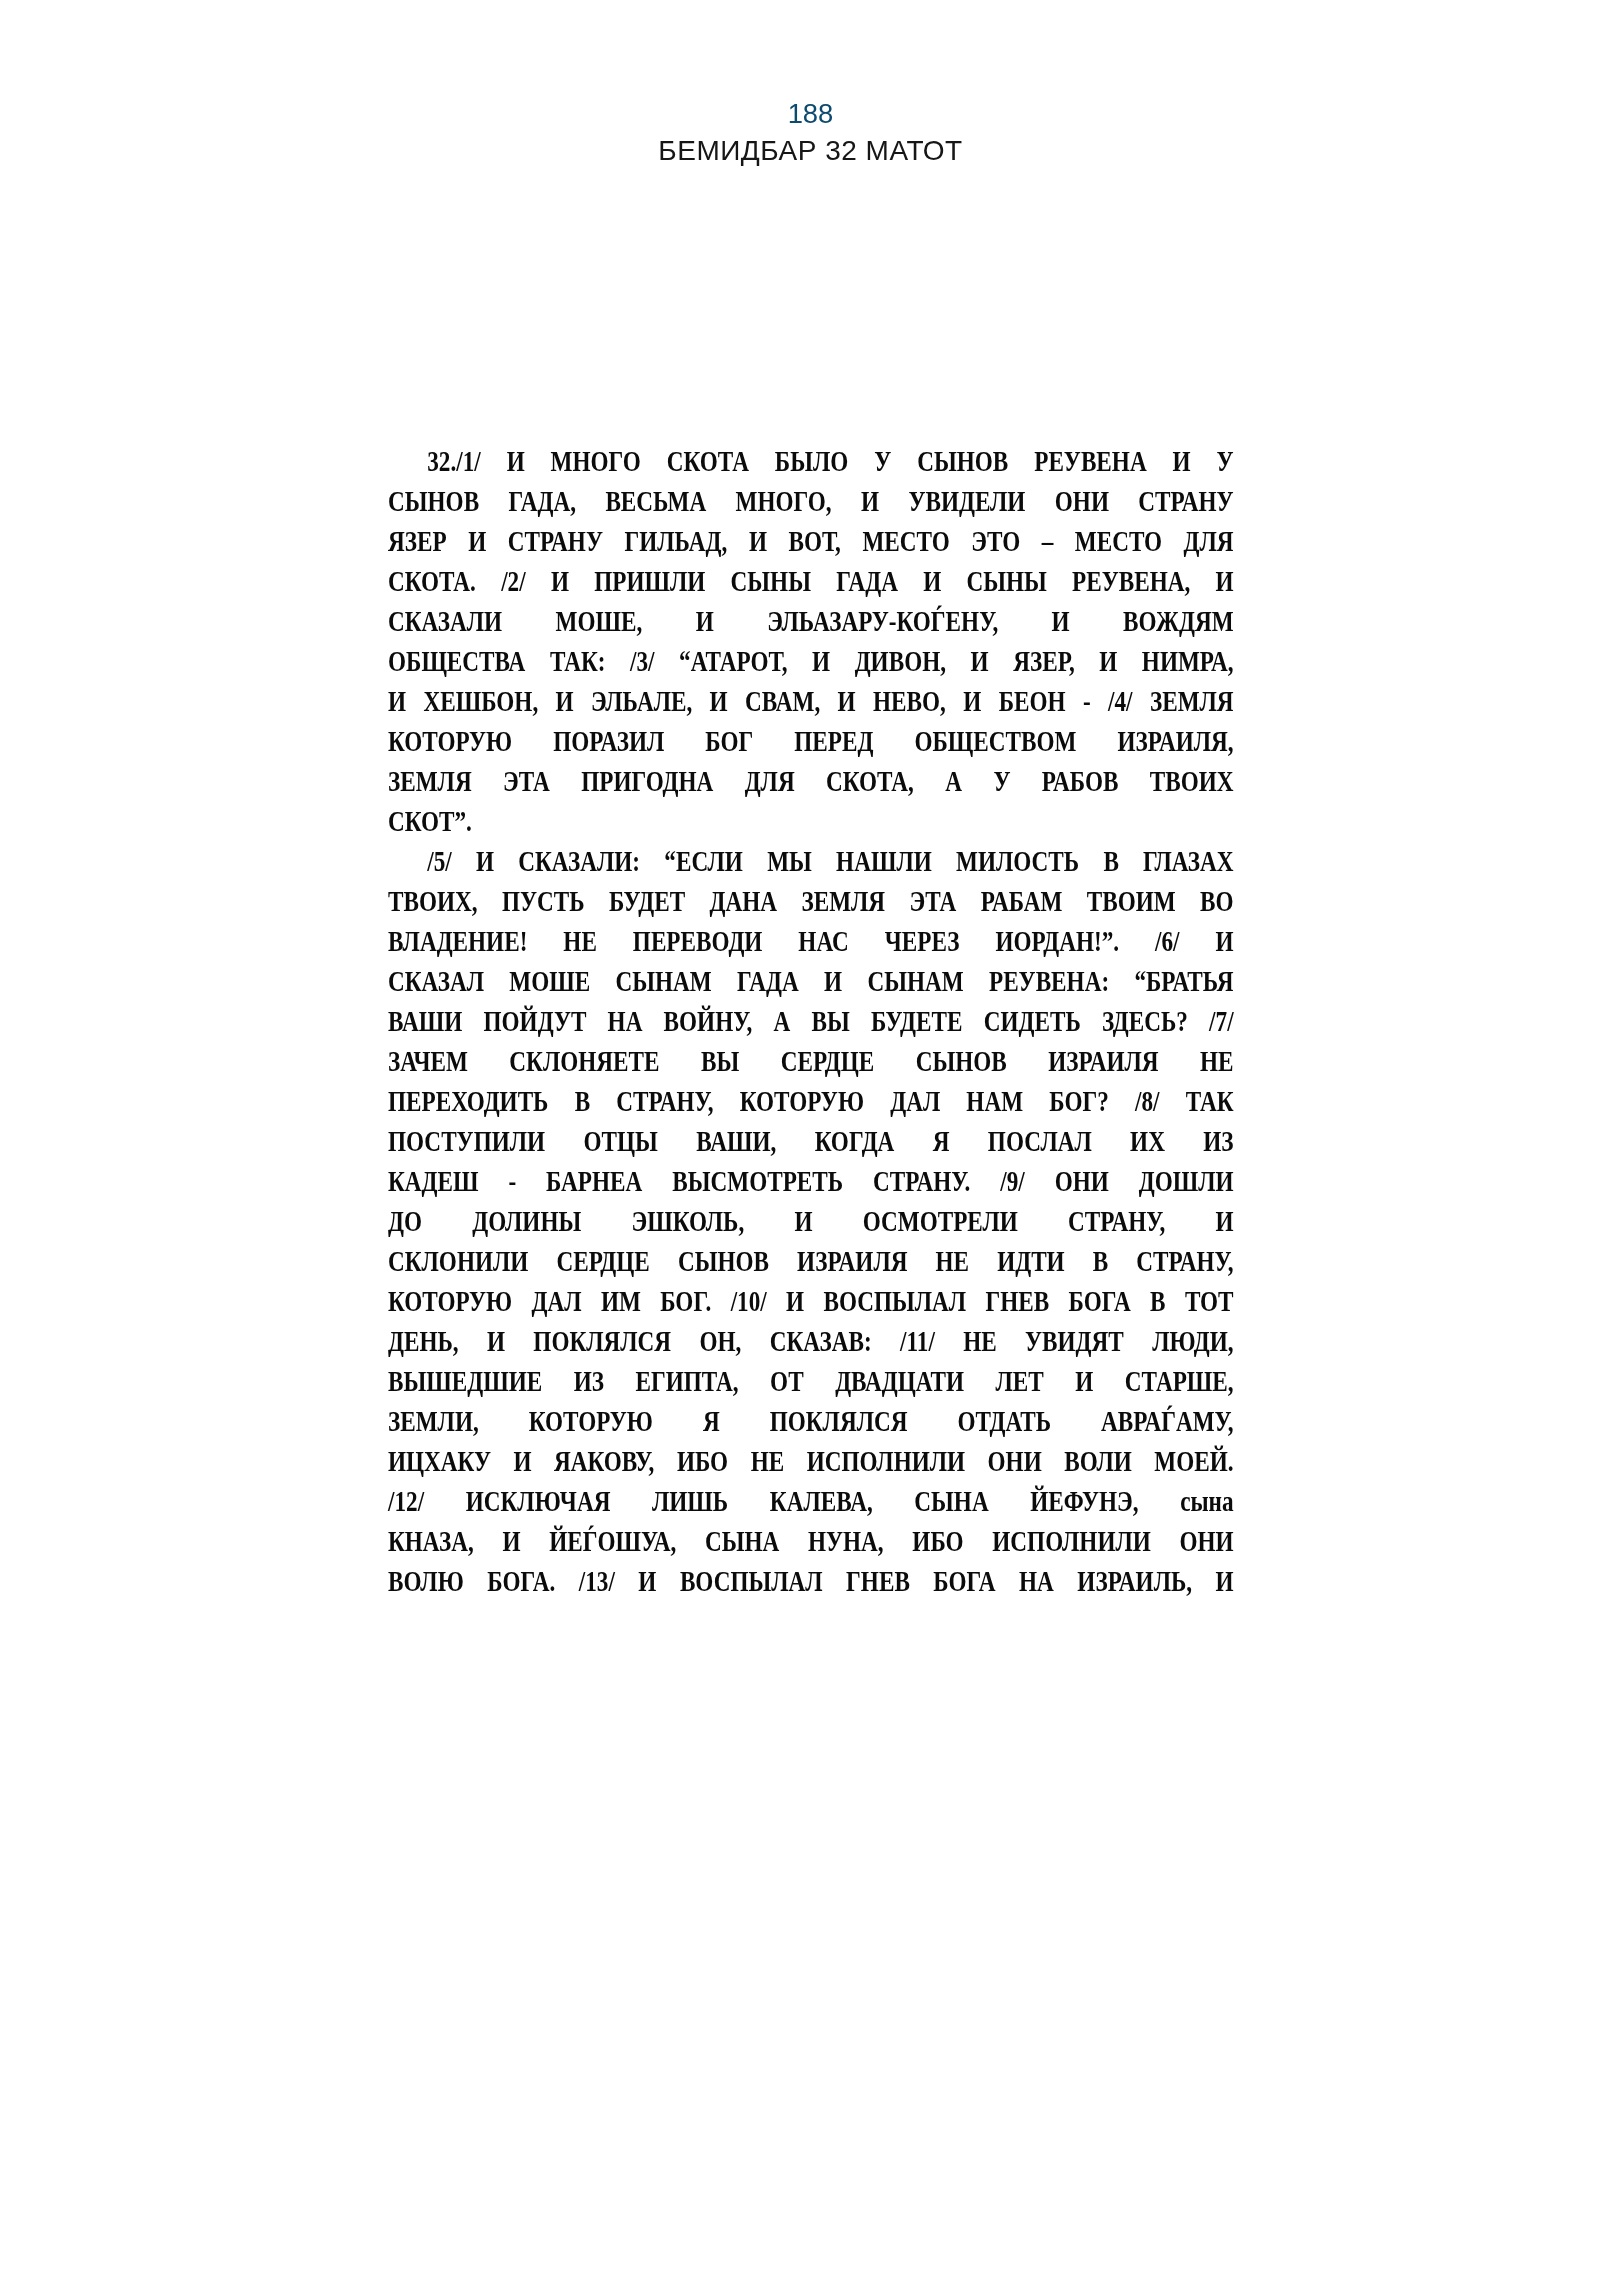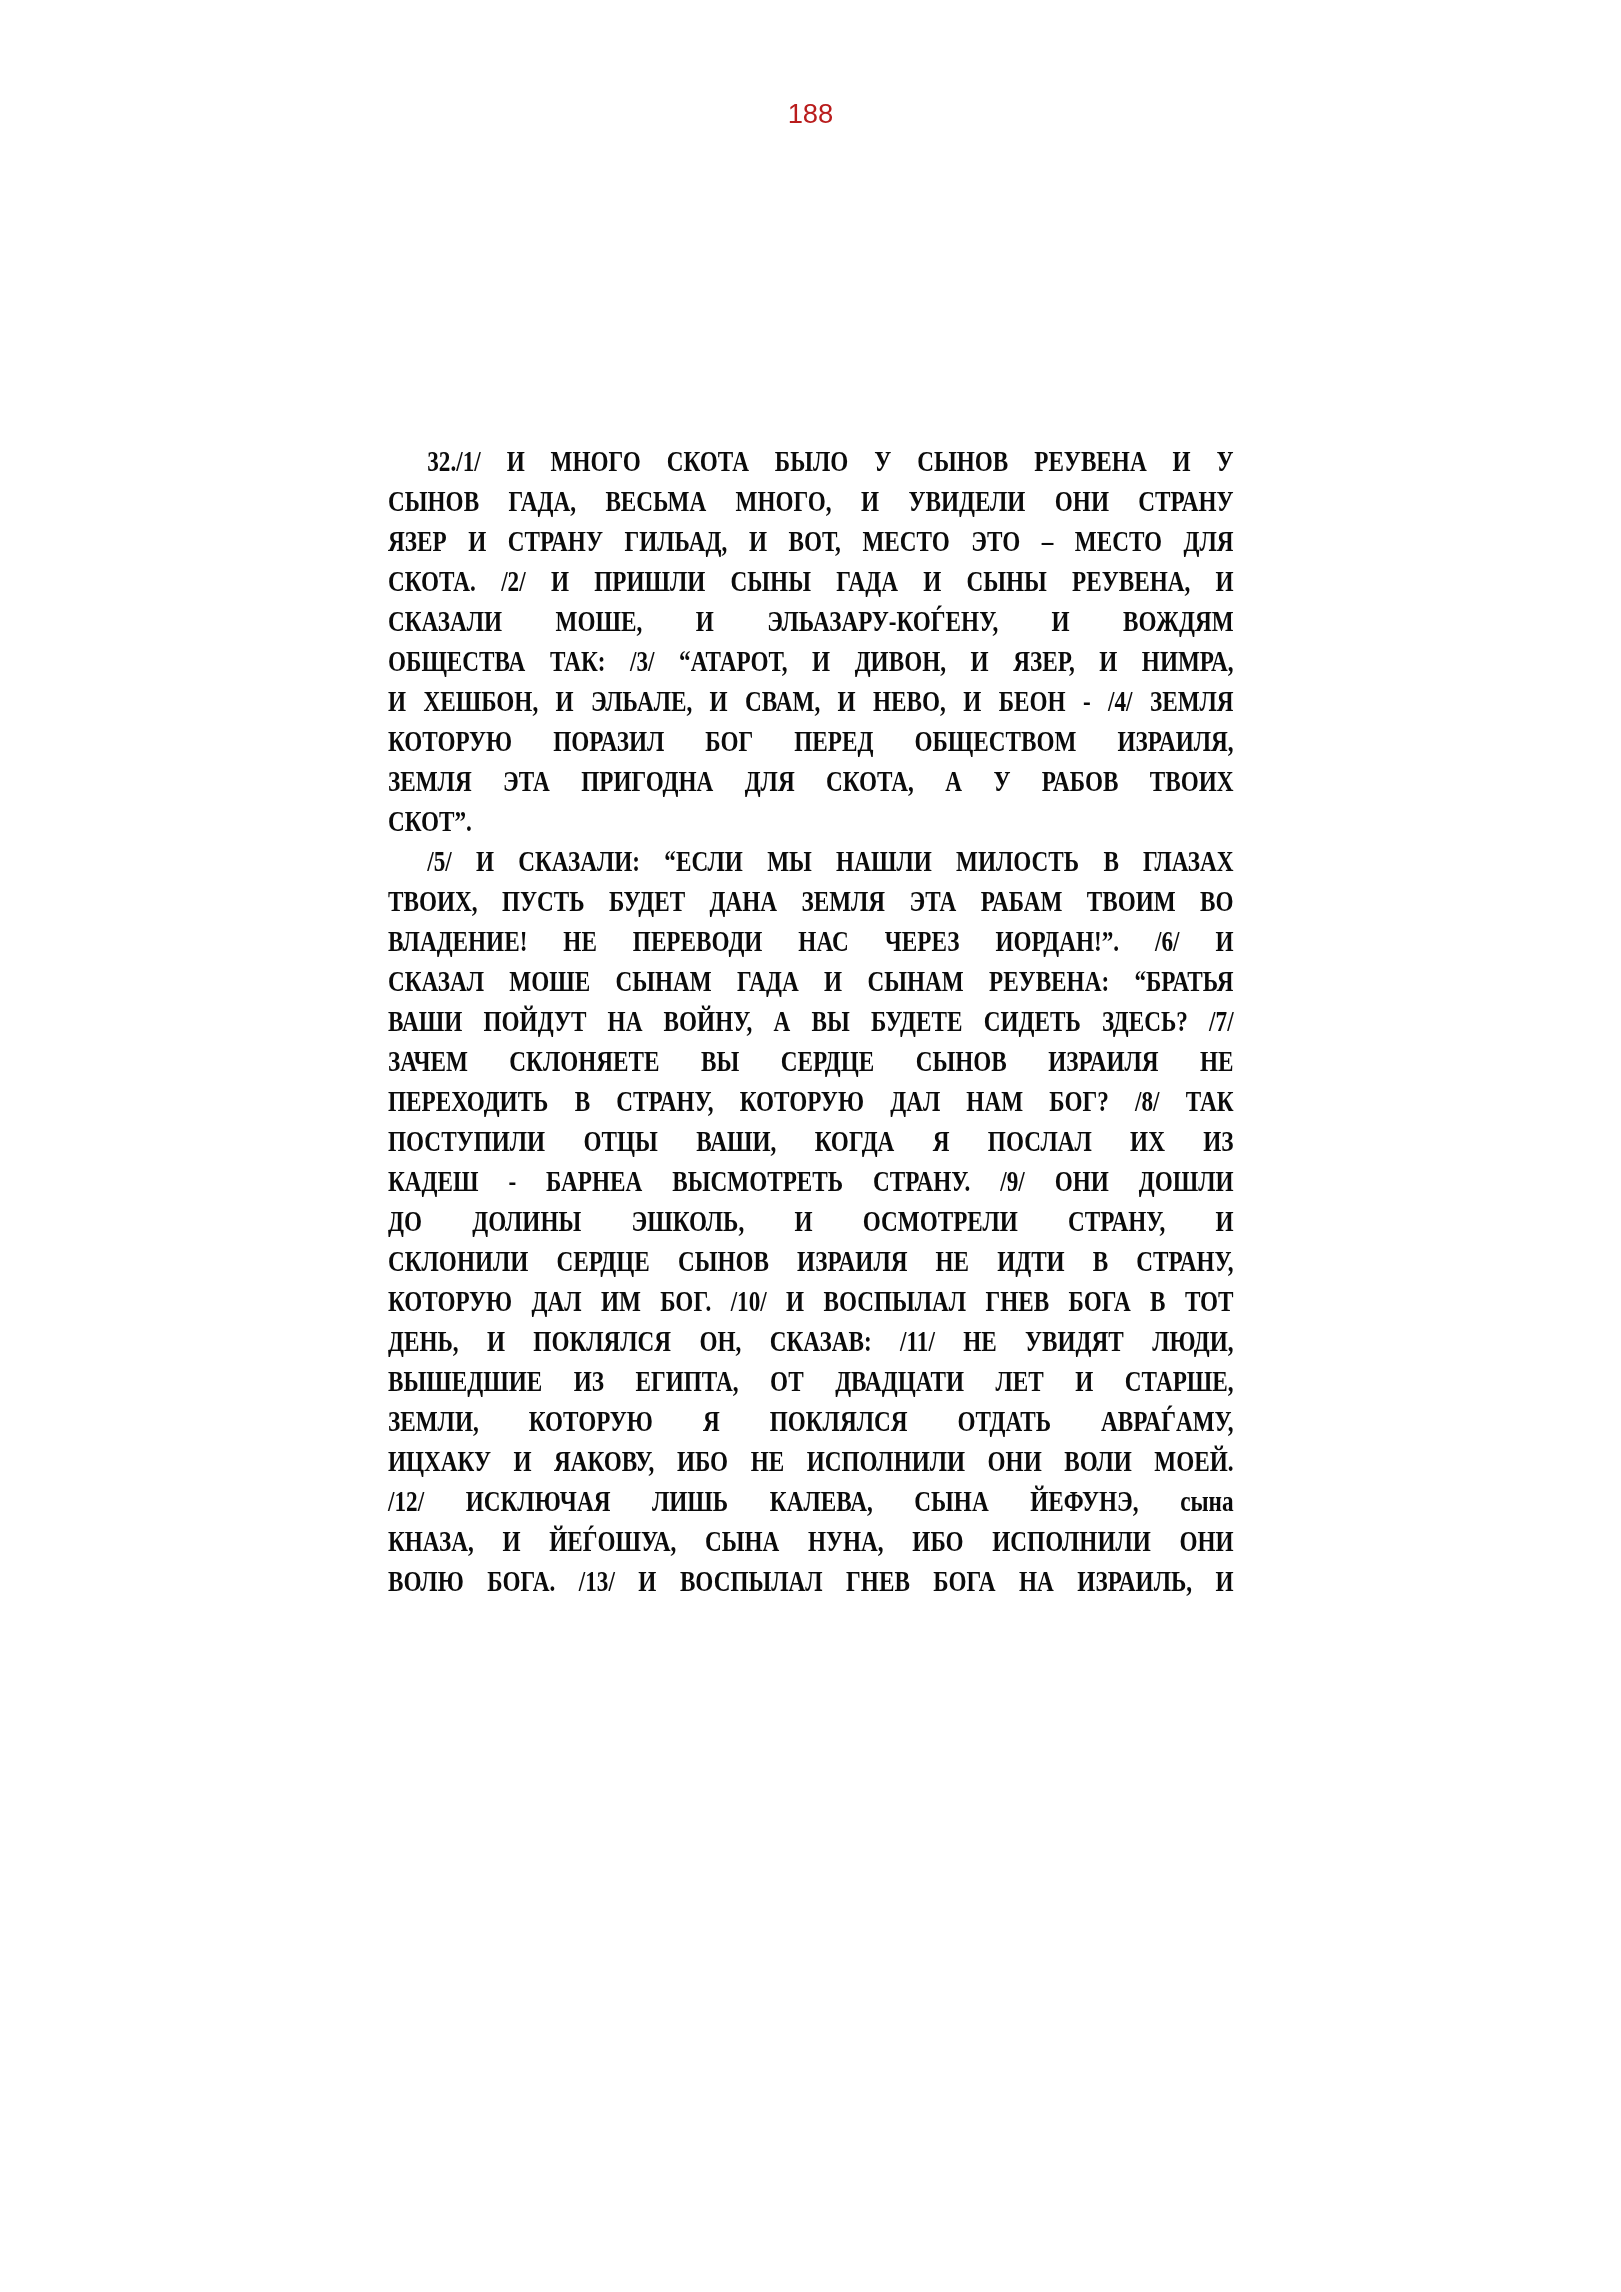--- a/index.html
+++ b/index.html
@@ -14,21 +14,21 @@
   }
   .page-number {
     position: absolute;
     top: 97px;
     left: 0;
     width: 100%;
     text-align: center;
     font-size: 27.4px;
     font-weight: 400;
     line-height: 33px;
-    color: #b91c1c;
+    color: #0c4a6e;
   }
   .running-header {
     position: absolute;
     top: 133px;
     left: 0;
     width: 100%;
     text-align: center;
     font-size: 28px;
     font-weight: 400;
     line-height: 35px;
@@ -57,20 +57,21 @@
     color: #0b0b0b;
   }
   .line.indent { padding-left: 49px; }
   .line.align-left { text-align-last: left; }
 </style>
 </head>
 <body>
 
 <div class="page">
   <div class="page-number">188</div>
+  <div class="running-header">БЕМИДБАР 32 МАТОТ</div>
   <div class="text-block">
       <div class="paragraph">
         <div class="line indent">32./1/ И МНОГО СКОТА БЫЛО У СЫНОВ РЕУВЕНА И У</div>
         <div class="line">СЫНОВ ГАДА, ВЕСЬМА МНОГО, И УВИДЕЛИ ОНИ СТРАНУ</div>
         <div class="line">ЯЗЕР И СТРАНУ ГИЛЬАД, И ВОТ, МЕСТО ЭТО – МЕСТО ДЛЯ</div>
         <div class="line">СКОТА. /2/ И ПРИШЛИ СЫНЫ ГАДА И СЫНЫ РЕУВЕНА, И</div>
         <div class="line">СКАЗАЛИ МОШЕ, И ЭЛЬАЗАРУ-КОЃЕНУ, И ВОЖДЯМ</div>
         <div class="line">ОБЩЕСТВА ТАК: /3/ “АТАРОТ, И ДИВОН, И ЯЗЕР, И НИМРА,</div>
         <div class="line">И ХЕШБОН, И ЭЛЬАЛЕ, И СВАМ, И НЕВО, И БЕОН - /4/ ЗЕМЛЯ</div>
         <div class="line">КОТОРУЮ ПОРАЗИЛ БОГ ПЕРЕД ОБЩЕСТВОМ ИЗРАИЛЯ,</div>

